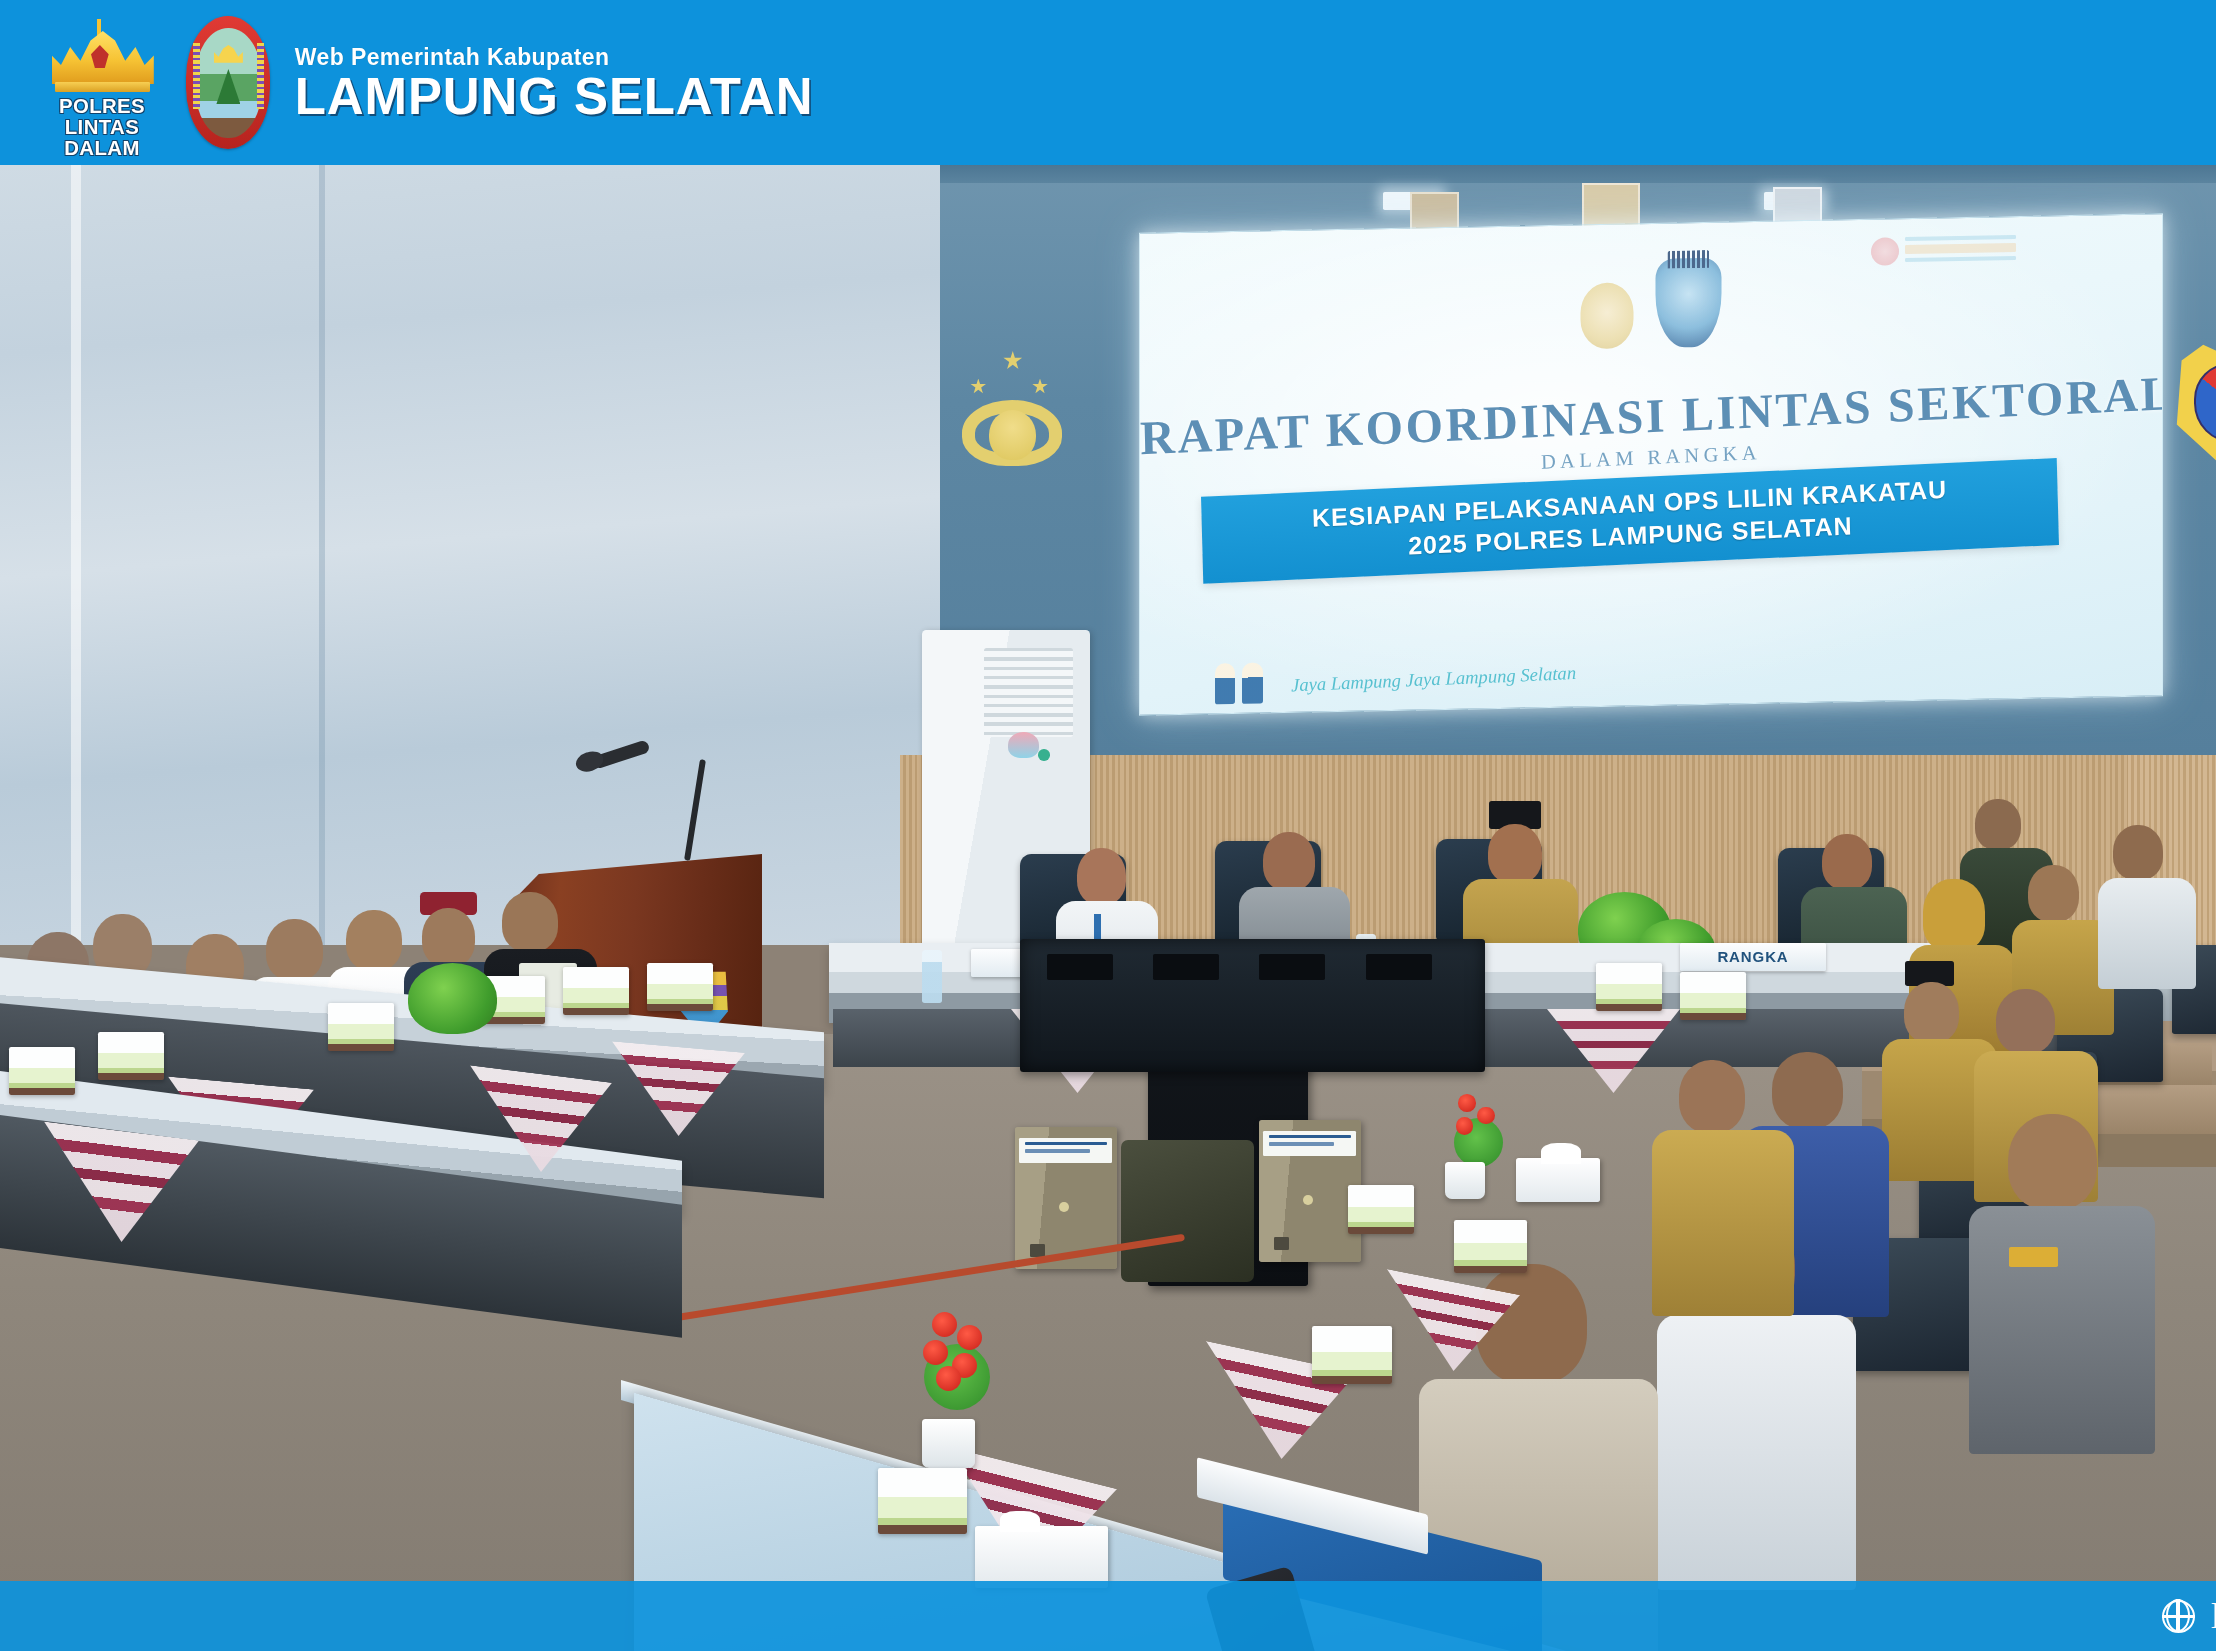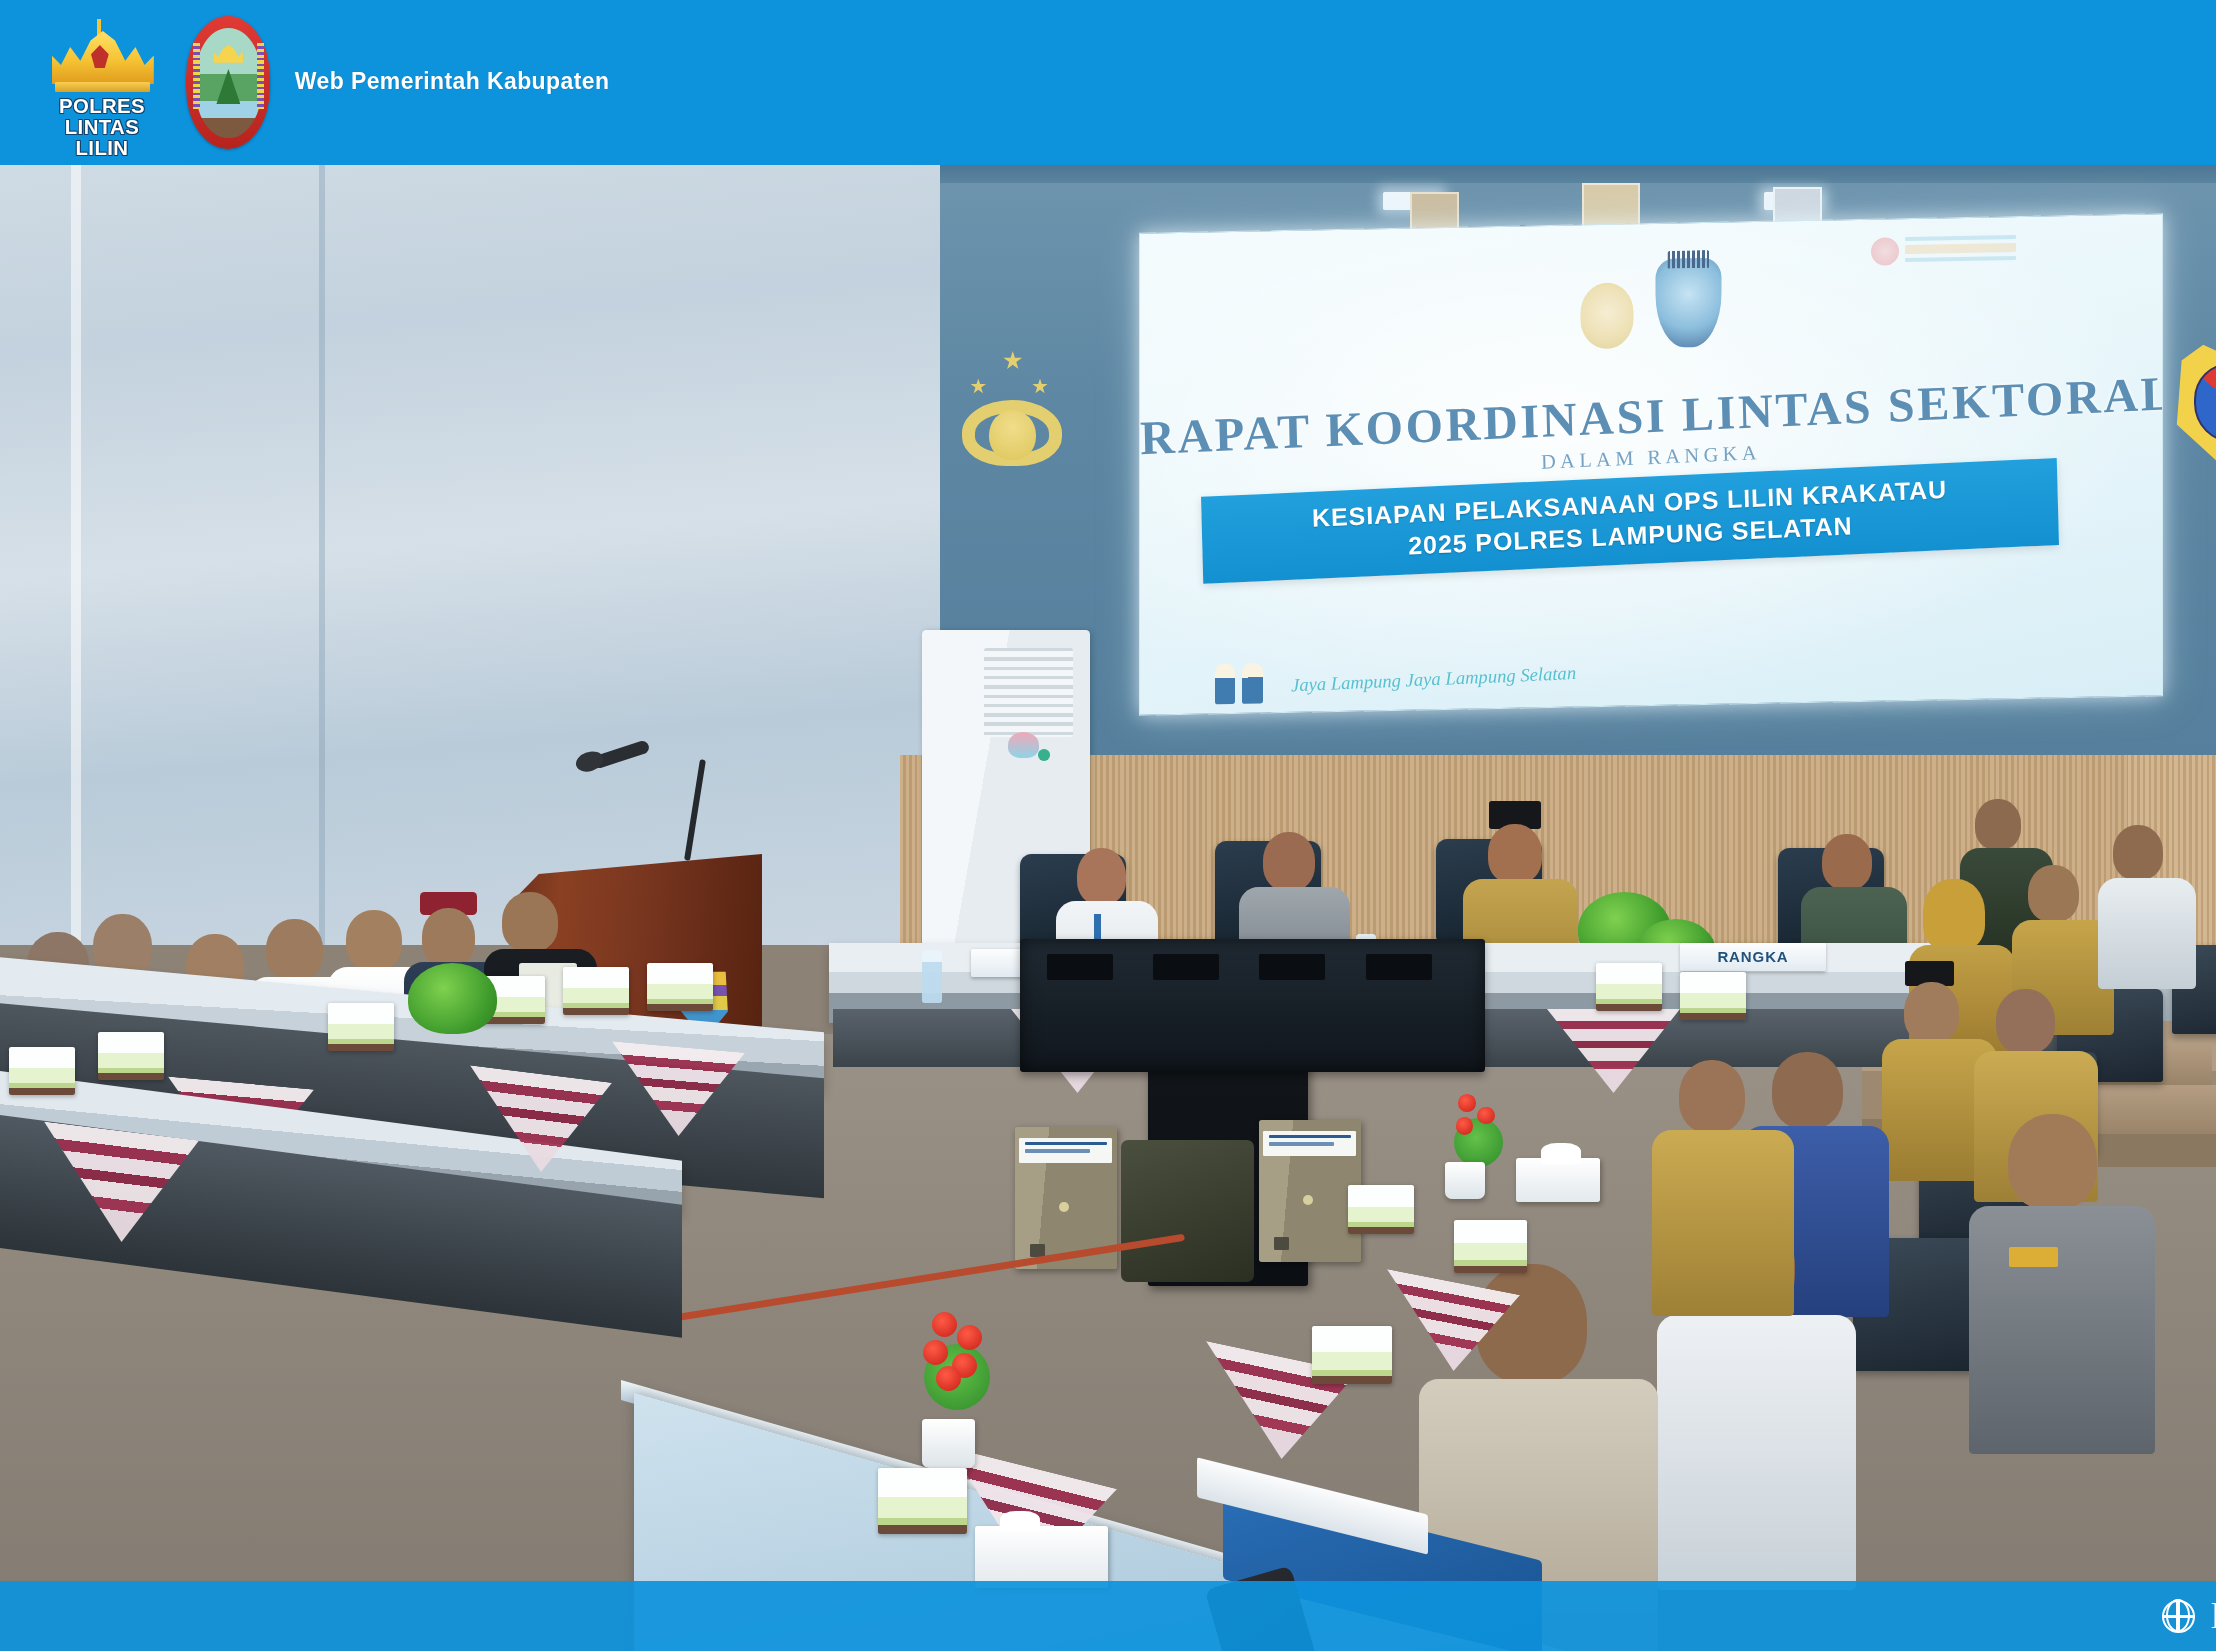--- a/index.html
+++ b/index.html
@@ -577,35 +577,36 @@
 
   <div id="header">
     <div class="crown-logo">
       <div class="crown-spire"></div>
       <div class="crown"></div>
       <div class="crown-gem"></div>
       <div class="crown-band"></div>
       <div class="crown-txt">
         <span>POLRES</span><br>
         <span>LINTAS</span><br>
-        <span>LILIN</span>
+        <span>DALAM</span>
       </div>
     </div>
 
     <div class="seal">
       <div class="ring"></div>
       <div class="face"></div>
       <div class="strip l"></div>
       <div class="strip r"></div>
       <div class="mini-crown"></div>
       <div class="tree"></div>
     </div>
 
     <div class="brand">
       <div class="brand-sub">Web Pemerintah Kabupaten</div>
+      <div class="brand-main">LAMPUNG SELATAN</div>
     </div>
   </div>
 
   <div id="footer">
     <div class="globe">
         <i></i>
       </div>
     <div class="site-url">lampungselatankab.go.id</div>
   </div>
 

